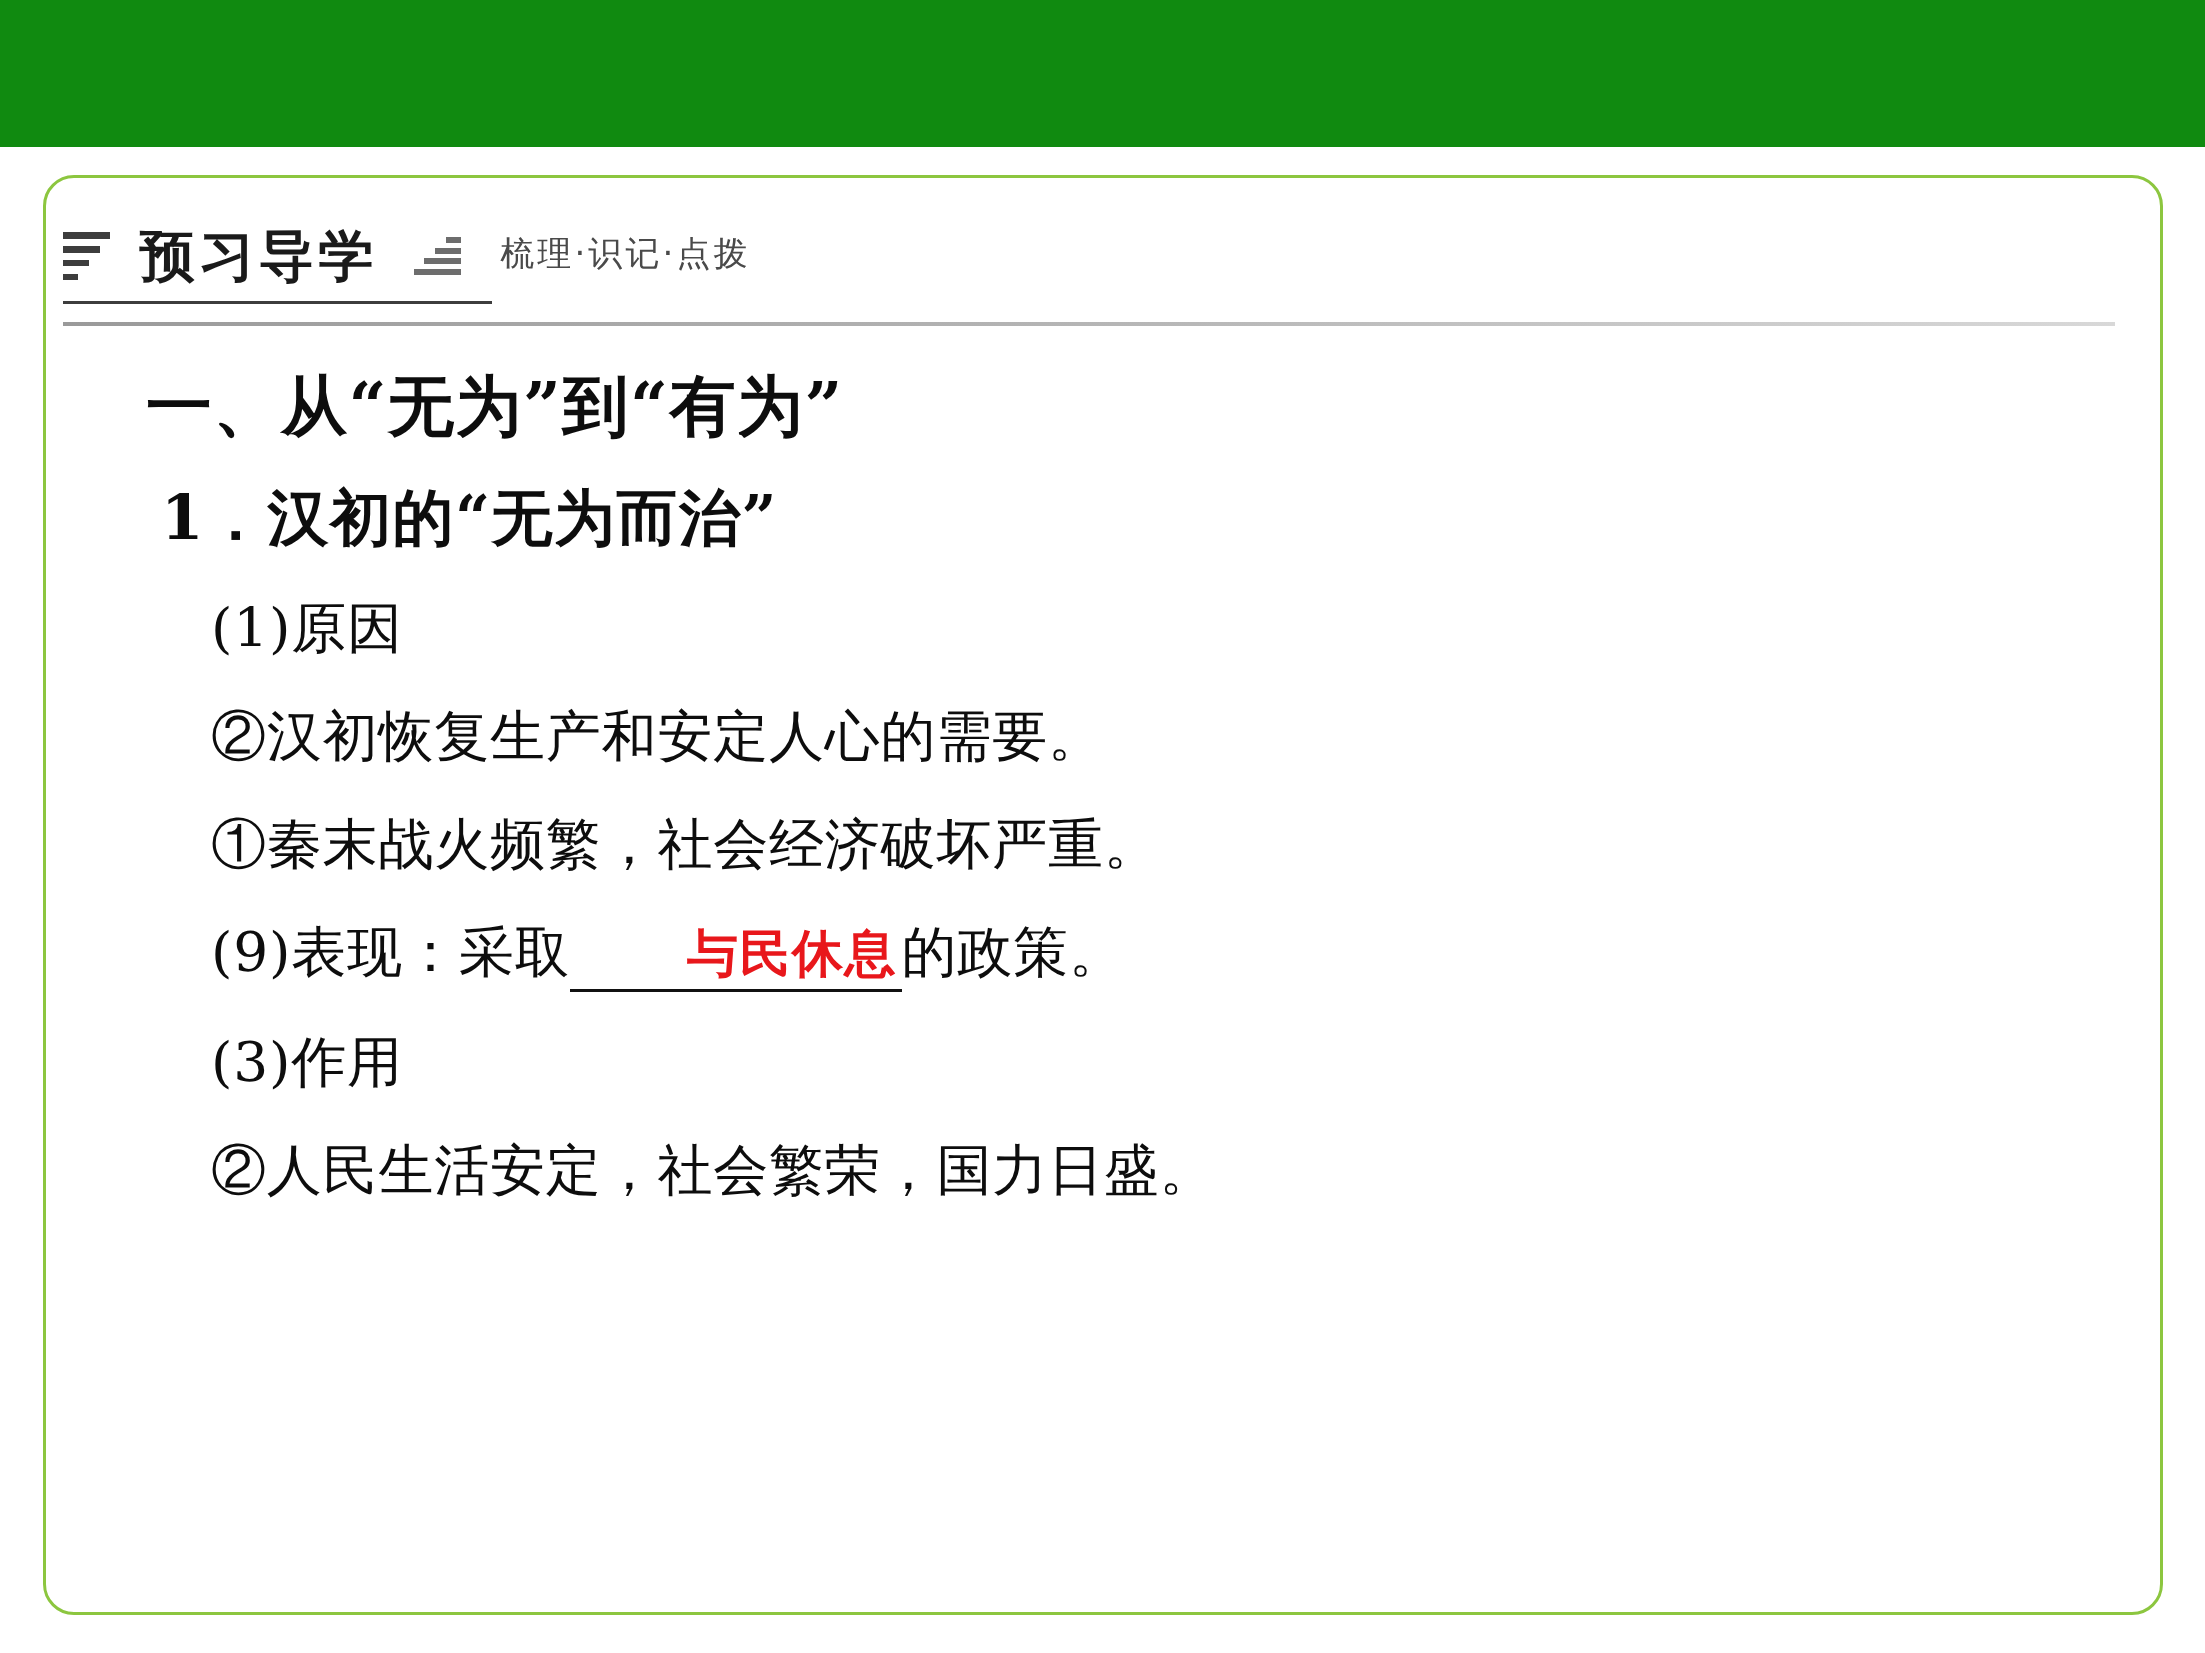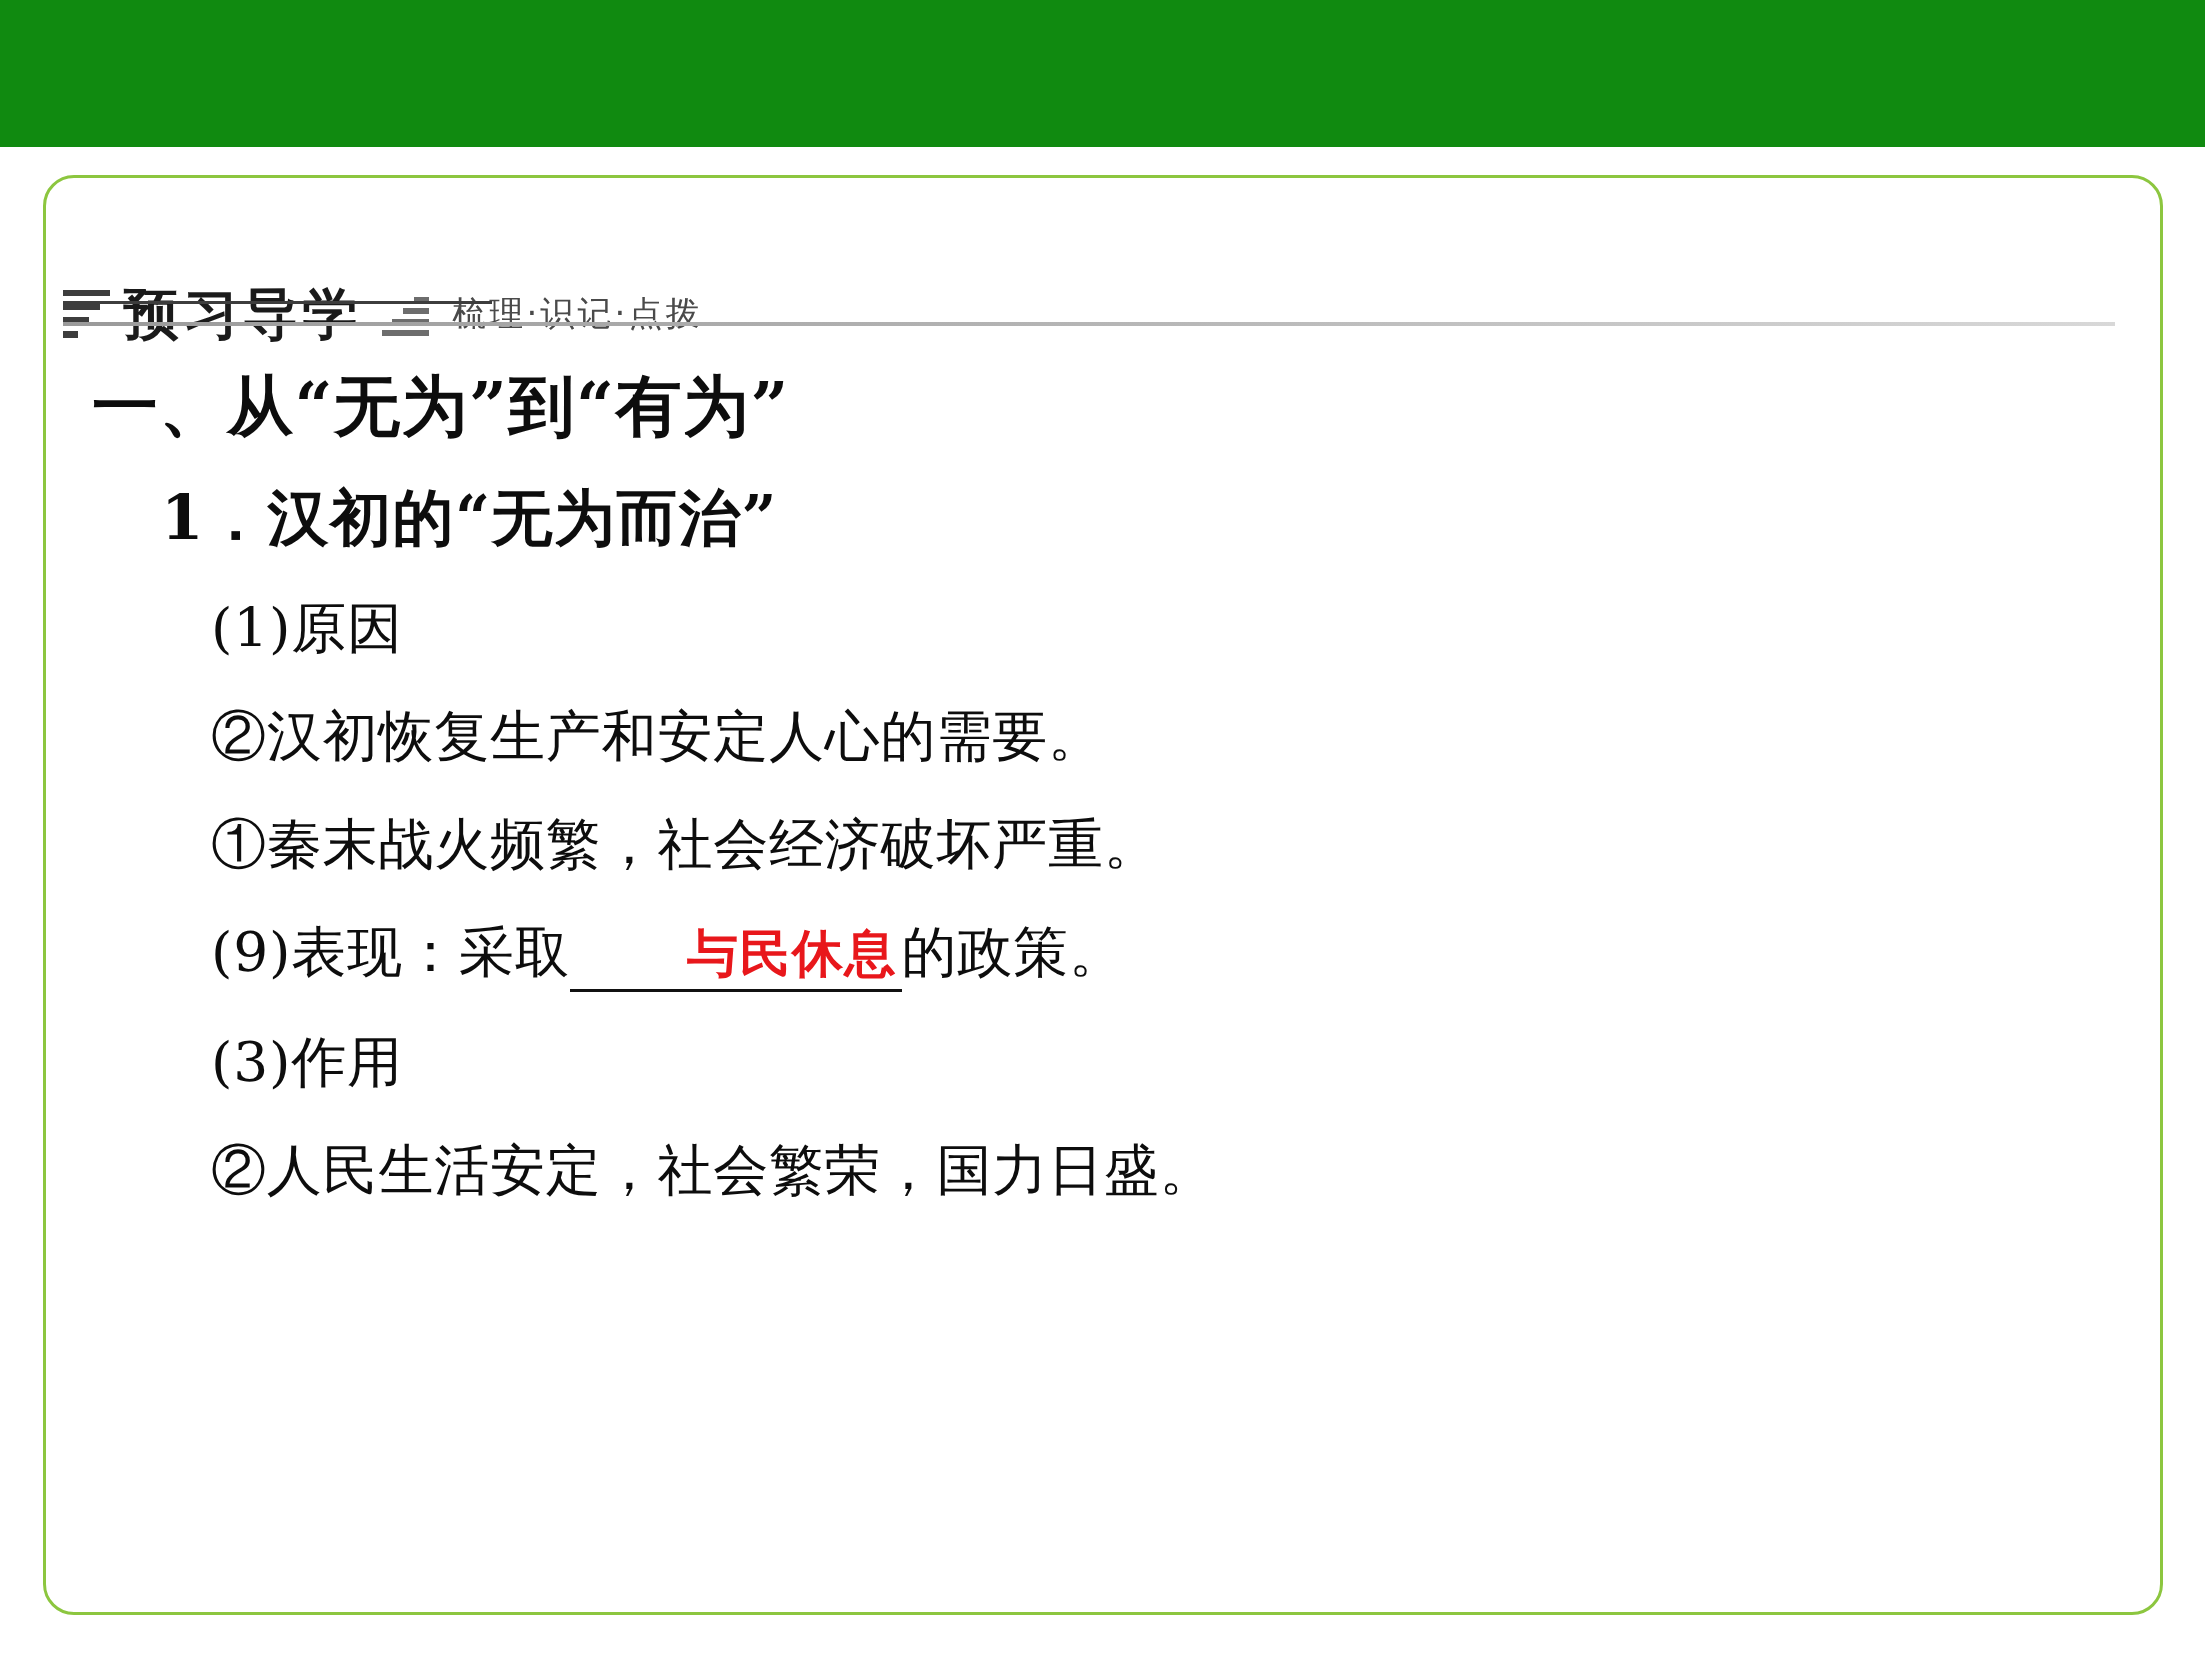--- a/index.html
+++ b/index.html
@@ -42,26 +42,27 @@
     left: 43px;
     width: 2120px;
     height: 1440px;
     border: 3.1px solid #8cc63f;
     border-radius: 31px;
     box-sizing: border-box;
     background: #ffffff;
   }
   .header-row {
     position: absolute;
-    top: 64px;
+    top: 28px;
     left: 17px;
     width: 2067px;
     height: 100px;
     display: flex;
-    align-items: flex-end;
+    align-items: center;
+    gap: 16px;
   }
   .bars-icon {
     position: relative;
     width: 47px;
     height: 57px;
     margin-right: 13.8px;
     flex: none;
   }
   .bars-icon i {
     position: absolute;
@@ -137,20 +138,21 @@
     width: 2021px;
   }
   .line {
     font-family: "DejaVu Serif", serif;
     color: #0d0d0d;
     white-space: nowrap;
   }
   .lvl1 {
     font-weight: bold;
     font-size: 66px;
+    margin-left: 54px;
     margin-bottom: 26px;
     letter-spacing: 1.5px;
   }
   .lvl2 {
     font-weight: bold;
     font-size: 61px;
     margin-left: 69px;
     margin-bottom: 32px;
     letter-spacing: 1.5px;
   }

